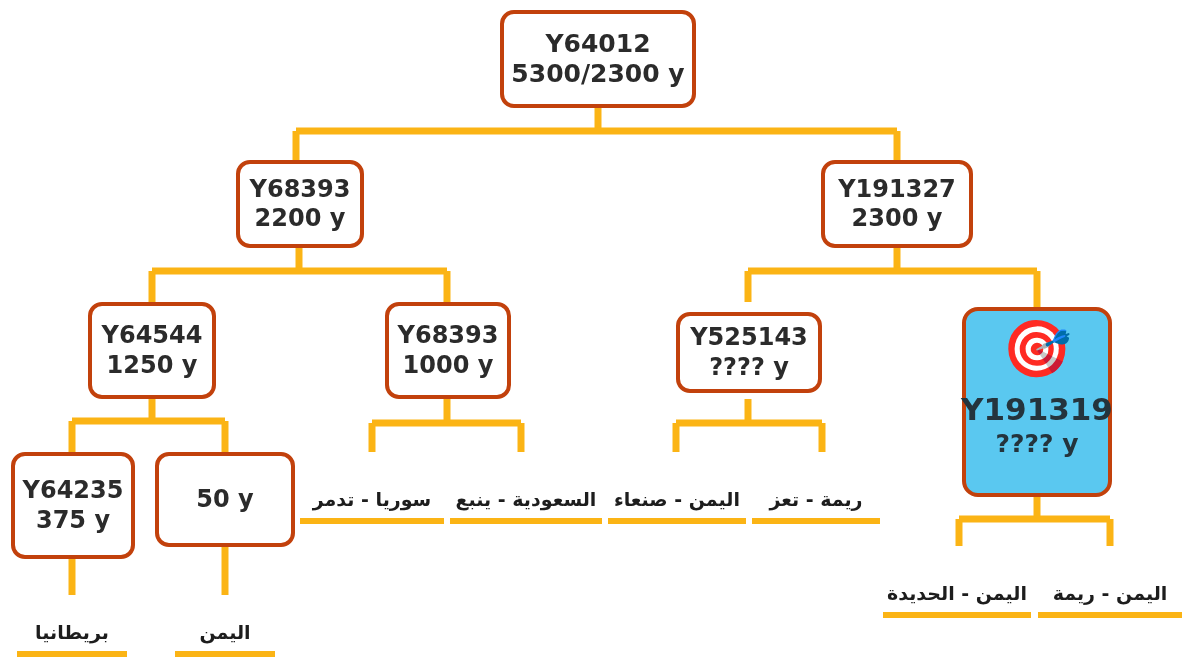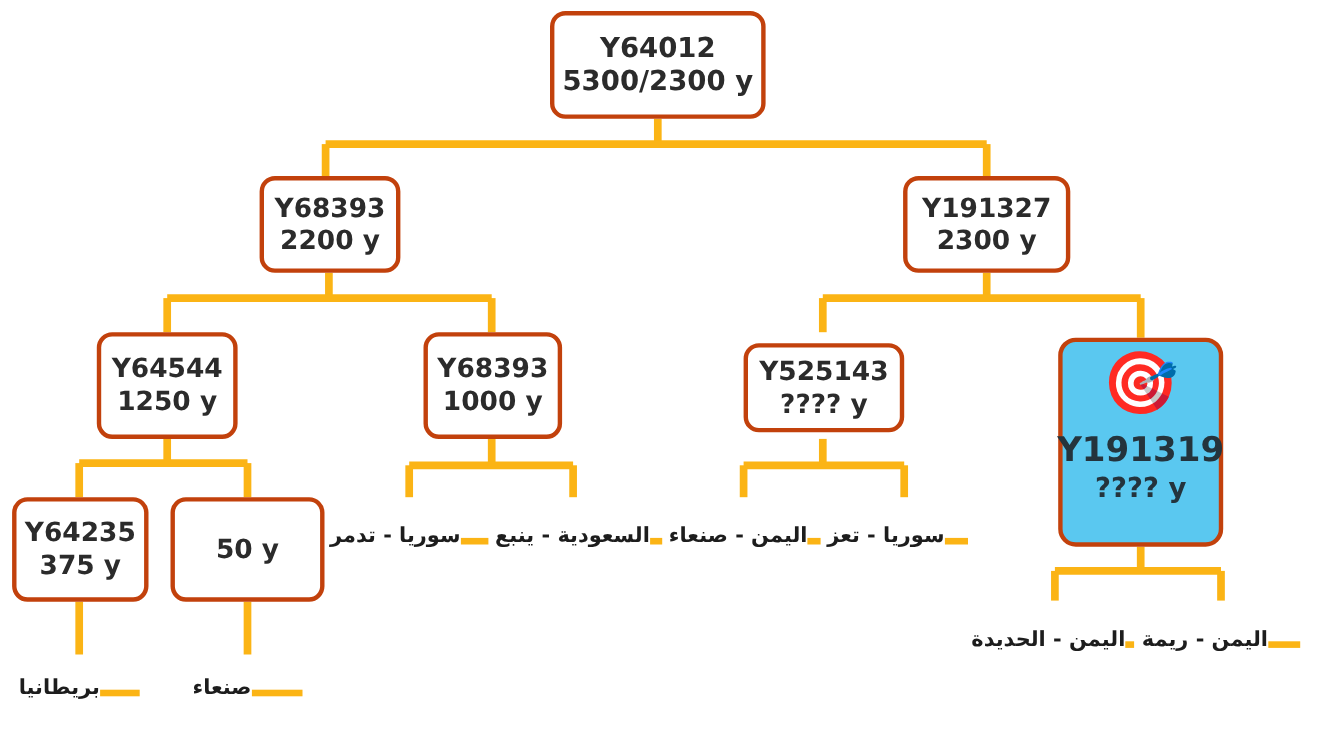--- a/index.html
+++ b/index.html
@@ -68,21 +68,21 @@
     display: block;
   }
   .node.highlight .line1 { font-size: 31px; }
   .node.highlight .line2 { font-size: 25px; }
 
   
   .leaf {
     position: absolute;
     box-sizing: border-box;
     display: flex;
-    flex-direction: row;
+    flex-direction: column;
     justify-content: flex-end;
     align-items: center;
     z-index: 3;
   }
   .leaf .leaf-text {
     display: block;
     width: 100%;
     text-align: center;
     direction: rtl;
     unicode-bidi: isolate;
@@ -178,21 +178,21 @@
     <span class="line1">Y525143</span>
     <span class="line2">???? y</span>
   </div>
 
   <div class="node highlight" style="left:962px; top:307px; width:150px; height:190px;">
     <span class="emoji">🎯</span>
     <span class="line1">Y191319</span>
     <span class="line2">???? y</span>
   </div>
 
-  <div class="node size-leafb" style="left:11px; top:452px; width:124px; height:95px;">
+  <div class="node size-leafb" style="left:11px; top:452px; width:124px; height:107px;">
     <span class="line1">Y64235</span>
     <span class="line2">375 y</span>
   </div>
 
   <div class="node size-leafb" style="left:155px; top:452px; width:140px; height:95px;">
     <span class="line2">50 y</span>
   </div>
 
   <div class="leaf" style="left:300px; top:452px; width:144px; height:72px;">
     <span class="leaf-text">سوريا - تدمر</span>
@@ -203,37 +203,37 @@
     <span class="leaf-text">السعودية - ينبع</span>
     <span class="leaf-bar"></span>
   </div>
 
   <div class="leaf" style="left:608px; top:452px; width:138px; height:72px;">
     <span class="leaf-text">اليمن - صنعاء</span>
     <span class="leaf-bar"></span>
   </div>
 
   <div class="leaf" style="left:752px; top:452px; width:128px; height:72px;">
-    <span class="leaf-text">سوريا - تعز</span>
+    <span class="leaf-text">ريمة - تعز</span>
     <span class="leaf-bar"></span>
   </div>
 
   <div class="leaf" style="left:883px; top:546px; width:148px; height:72px;">
     <span class="leaf-text">اليمن - الحديدة</span>
     <span class="leaf-bar"></span>
   </div>
 
   <div class="leaf" style="left:1038px; top:546px; width:144px; height:72px;">
     <span class="leaf-text">اليمن - ريمة</span>
     <span class="leaf-bar"></span>
   </div>
 
   <div class="leaf" style="left:17px; top:595px; width:110px; height:62px;">
     <span class="leaf-text">بريطانيا</span>
     <span class="leaf-bar"></span>
   </div>
 
   <div class="leaf" style="left:175px; top:595px; width:100px; height:62px;">
-    <span class="leaf-text">صنعاء</span>
+    <span class="leaf-text">اليمن</span>
     <span class="leaf-bar"></span>
   </div>
 
 </div>
 
 </body></html>

